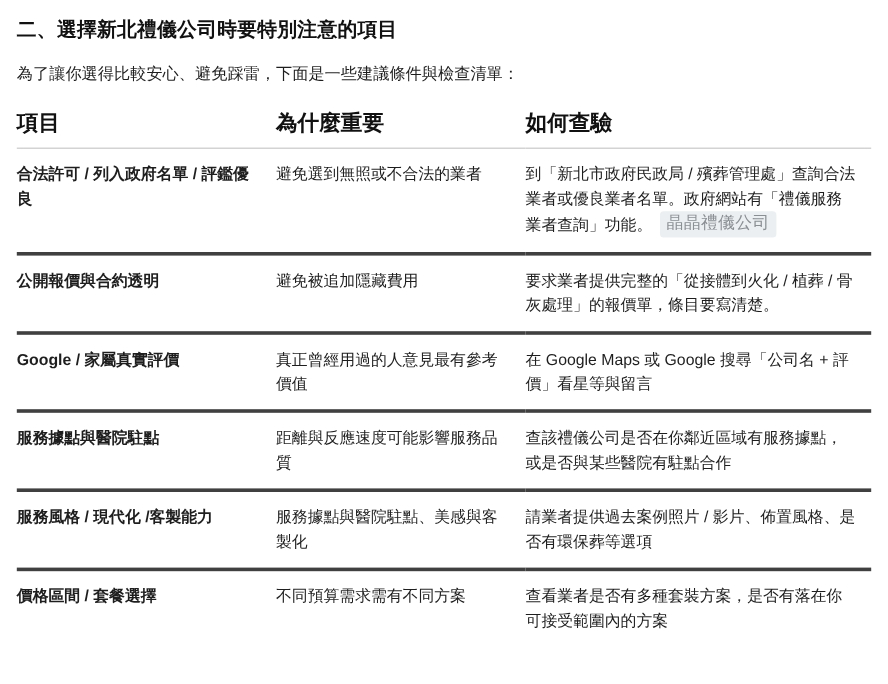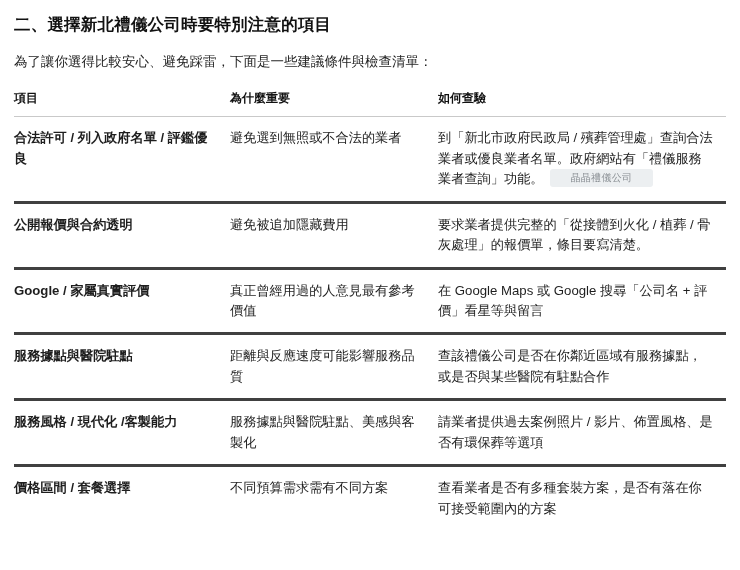--- a/index.html
+++ b/index.html
@@ -38,21 +38,21 @@
     width: 712px;
     border-collapse: collapse;
     table-layout: fixed;
   }
   table.matrix col.c1 { width: 216px; }
   table.matrix col.c2 { width: 208px; }
   table.matrix col.c3 { width: 288px; }
 
   table.matrix th {
     text-align: left;
-    font-size: 12px;
+    font-size: 18px;
     font-weight: bold;
     color: #111111;
     padding: 0 12px 9px 0;
     border-bottom: 1px solid #c9c9c9;
     vertical-align: bottom;
   }
   table.matrix td {
     font-size: 13.2px;
     line-height: 1.55;
     color: #1e1e1e;
@@ -67,23 +67,23 @@
     font-weight: bold;
     color: #111111;
   }
   .cell-inner {
     position: relative;
   }
   .watermark-chip {
     display: inline-block;
     background: #eceff1;
     color: #8a8f94;
-    font-size: 10px;
+    font-size: 14px;
     line-height: 1;
-    padding: 4px 21px;
+    padding: 4px 6px;
     border-radius: 3px;
     margin-left: 6px;
     vertical-align: 2px;
     letter-spacing: 0.3px;
     white-space: nowrap;
     font-family: Liberation Serif, serif;
   }
 </style>
 </head>
 <body>

